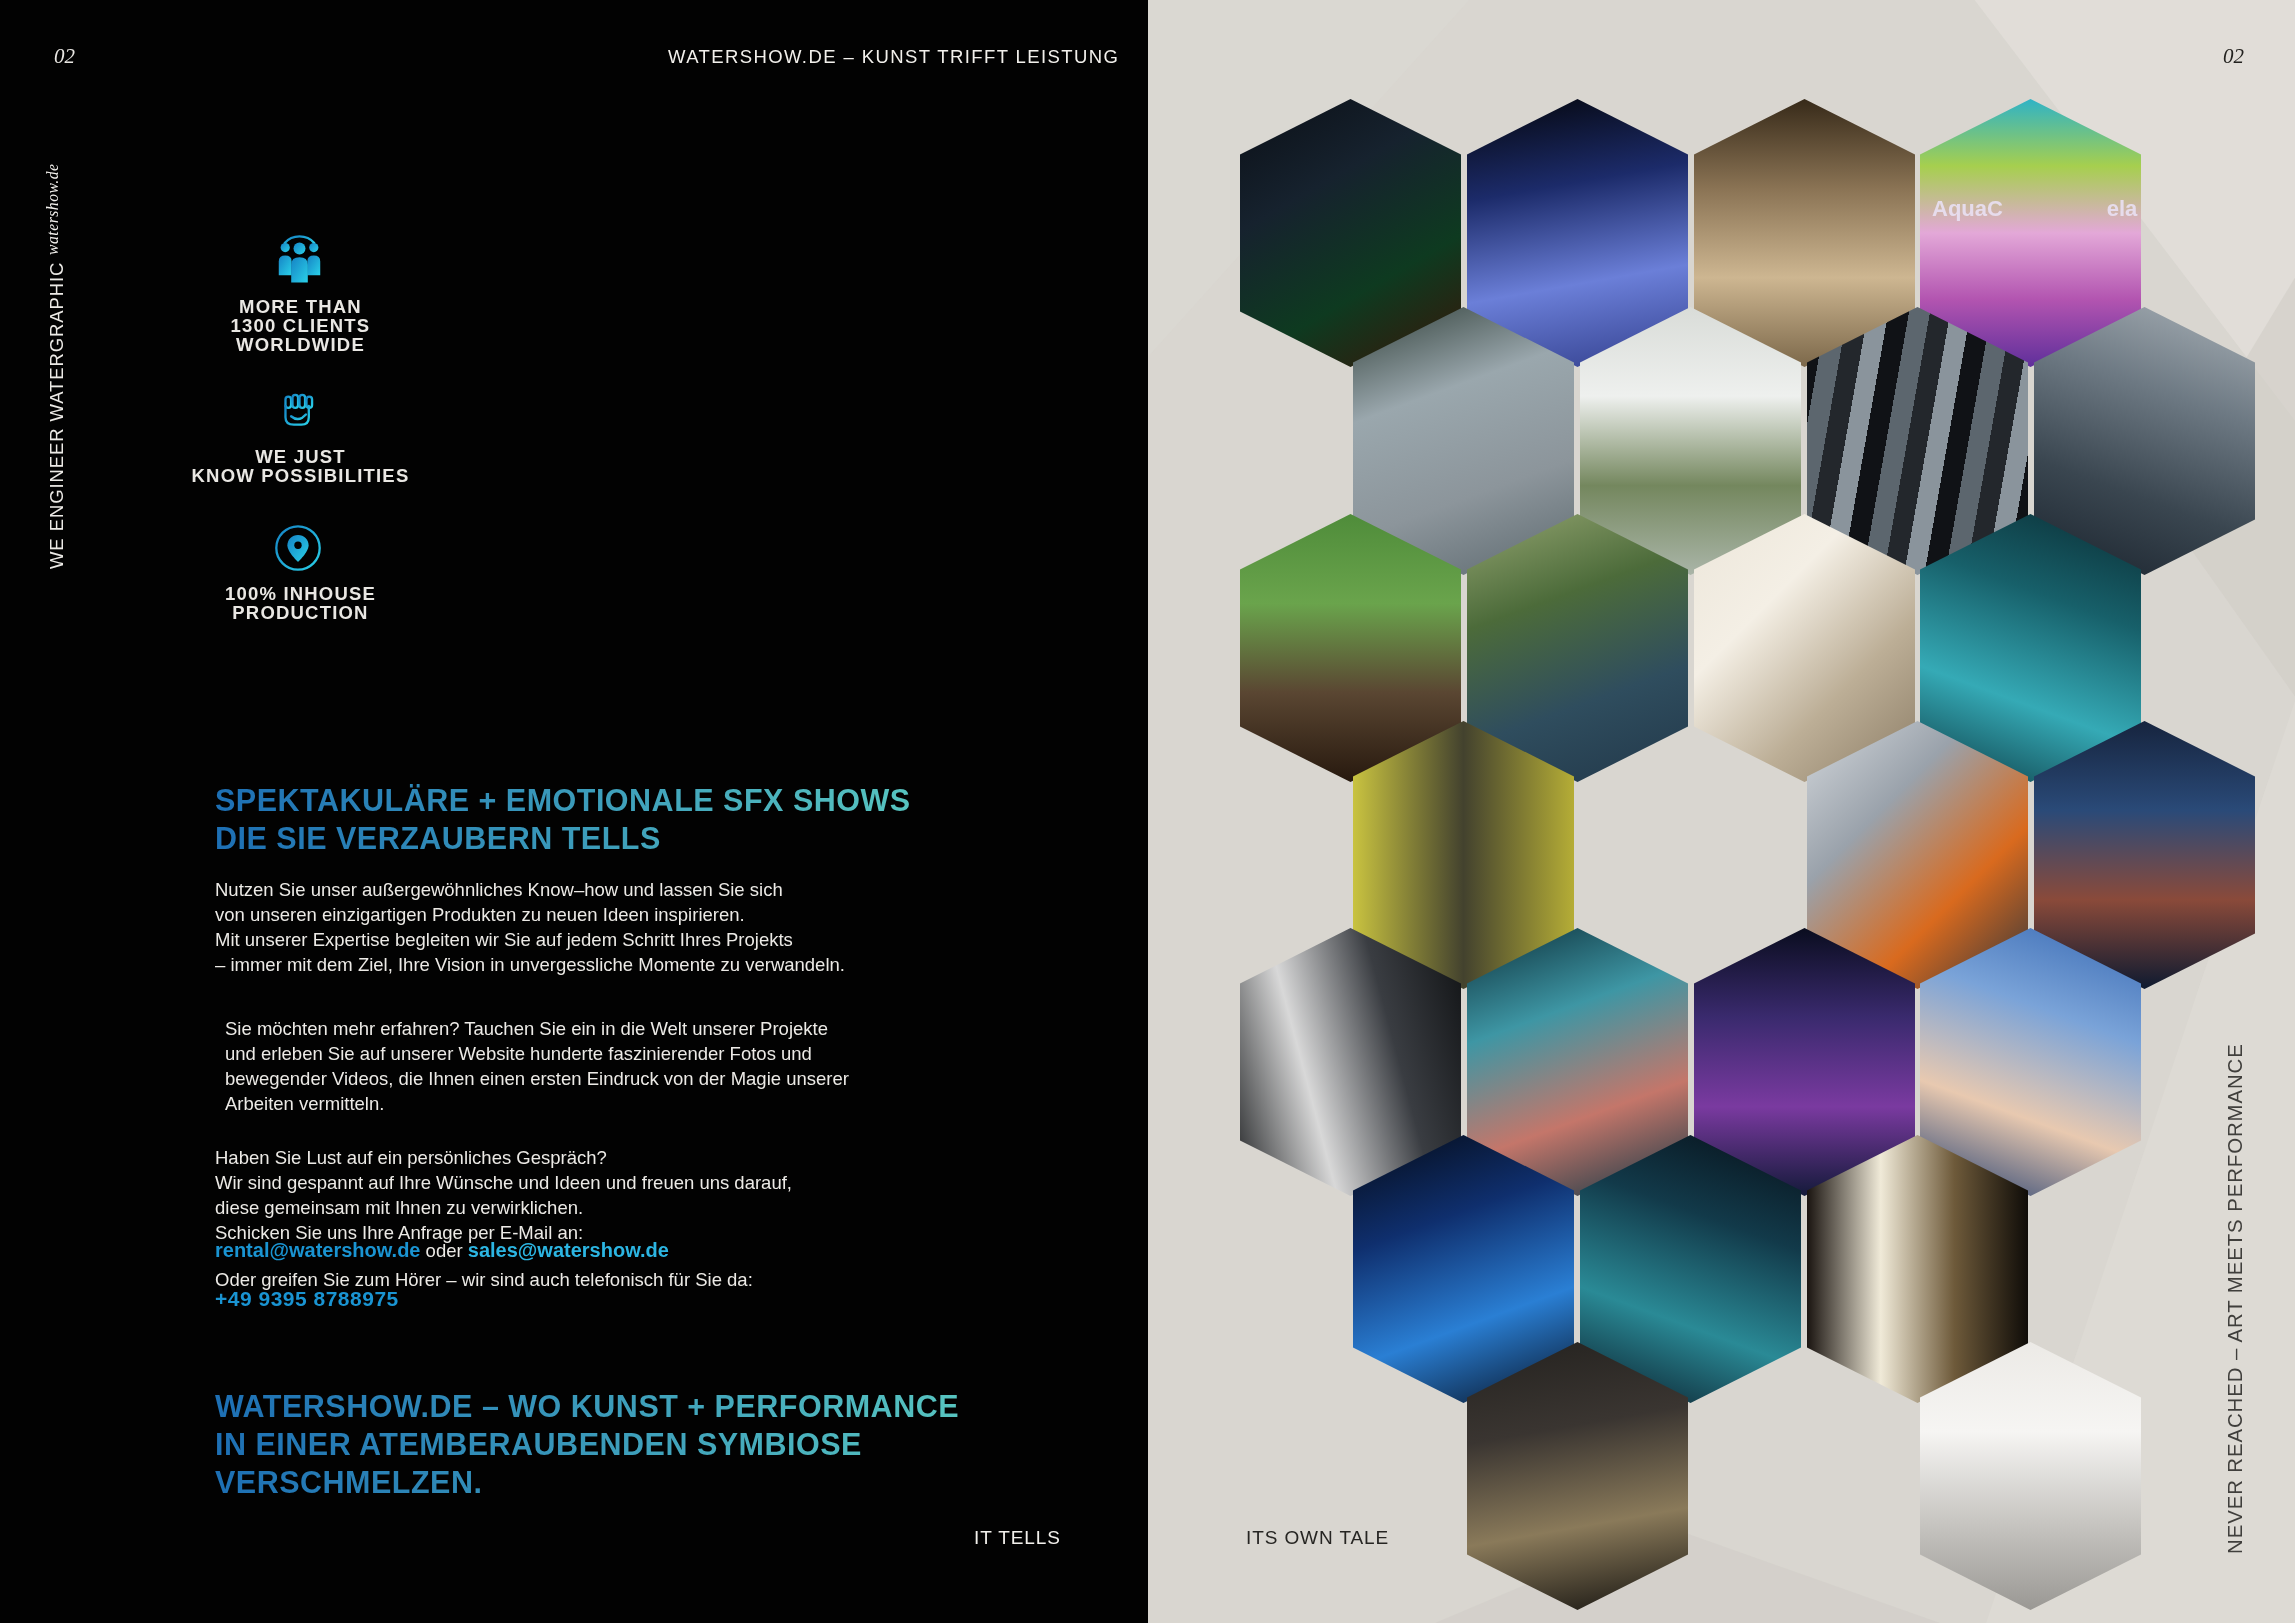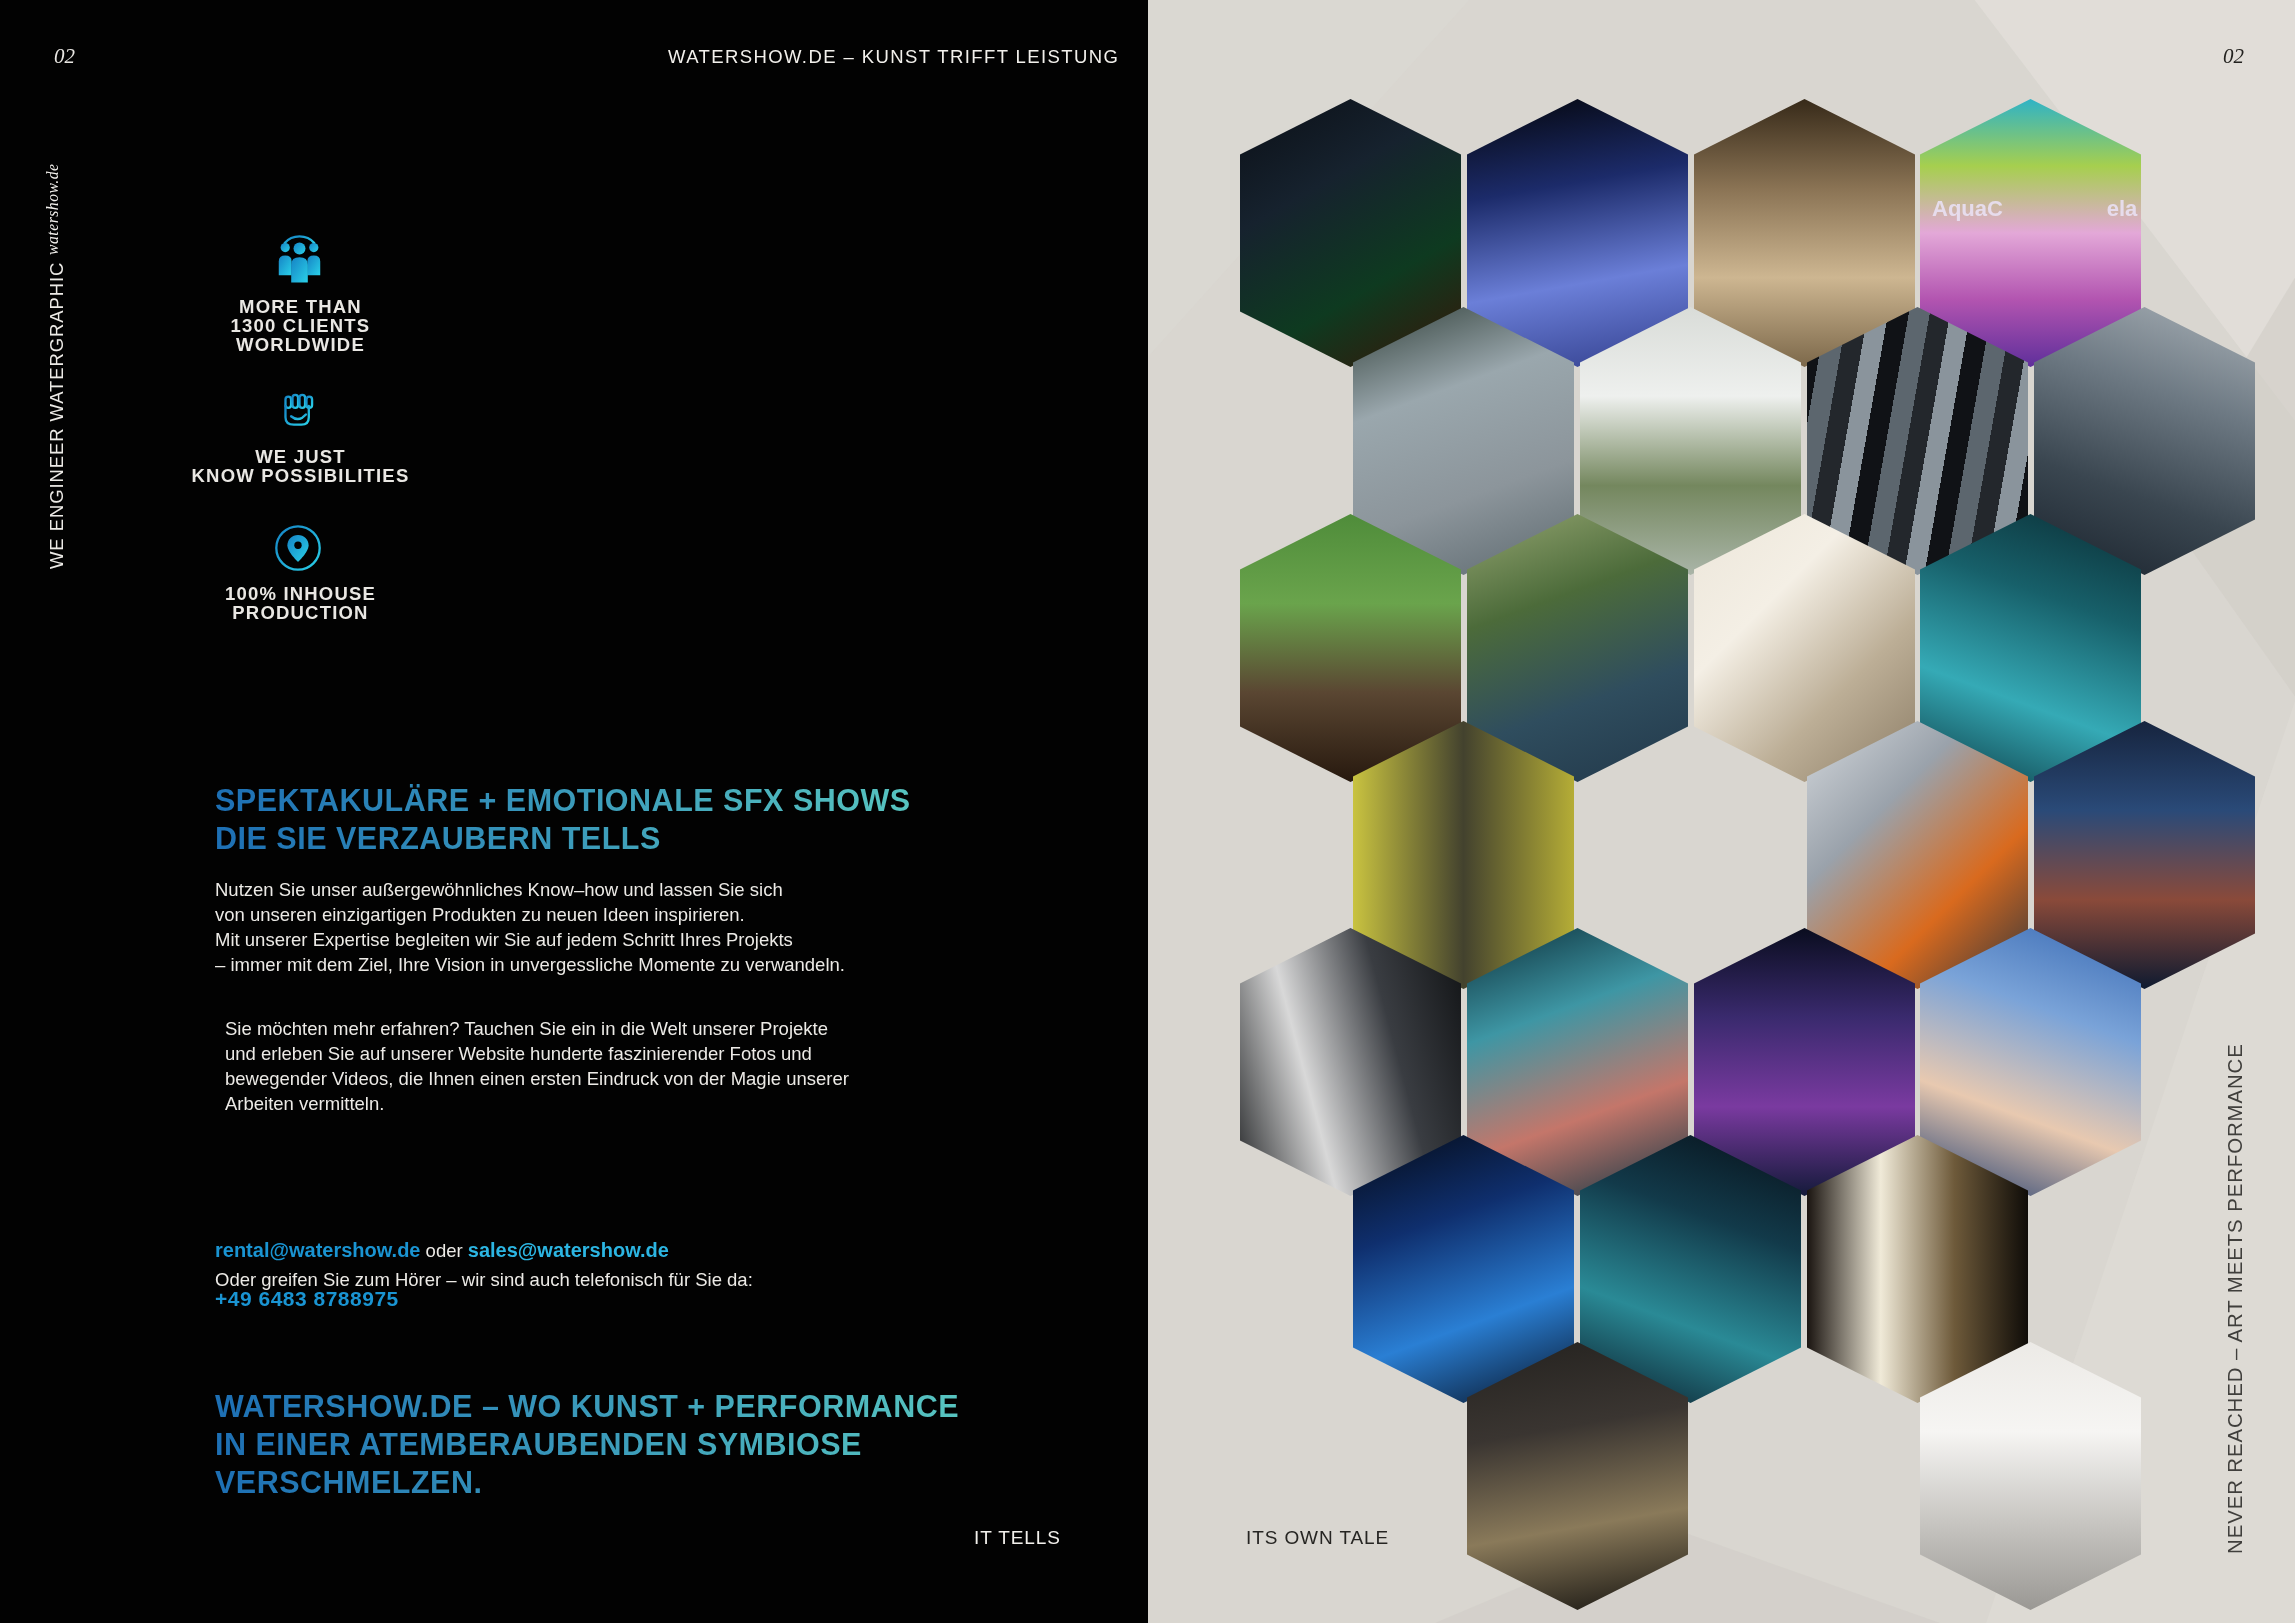--- a/index.html
+++ b/index.html
@@ -110,27 +110,31 @@
 DIE SIE VERZAUBERN TELLS</div>
 
     <div class="para" style="top:877px;">Nutzen Sie unser außergewöhnliches Know–how und lassen Sie sich
 von unseren einzigartigen Produkten zu neuen Ideen inspirieren.
 Mit unserer Expertise begleiten wir Sie auf jedem Schritt Ihres Projekts
 – immer mit dem Ziel, Ihre Vision in unvergessliche Momente zu verwandeln.</div>
     <div class="para" style="top:1016px;margin-left:10px;">Sie möchten mehr erfahren? Tauchen Sie ein in die Welt unserer Projekte
 und erleben Sie auf unserer Website hunderte faszinierender Fotos und
 bewegender Videos, die Ihnen einen ersten Eindruck von der Magie unserer
 Arbeiten vermitteln.</div>
+    <div class="para" style="top:1145px;">Haben Sie Lust auf ein persönliches Gespräch?
+Wir sind gespannt auf Ihre Wünsche und Ideen und freuen uns darauf,
+diese gemeinsam mit Ihnen zu verwirklichen.
+Schicken Sie uns Ihre Anfrage per E-Mail an:</div>
 
     <div class="email-line">
       <a class="email-link" href="#">rental@watershow.de</a><span> oder </span><a class="email-link sales" href="#">sales@watershow.de</a>
     </div>
 
     <div class="para" style="top:1267px;">Oder greifen Sie zum Hörer – wir sind auch telefonisch für Sie da:</div>
-    <a class="phone" href="#">+49 6483 8788975</a>
+    <a class="phone" href="#">+49 9395 8788975</a>
 
     <div class="headline" style="top:1387px;">WATERSHOW.DE – WO KUNST + PERFORMANCE
 IN EINER ATEMBERAUBENDEN SYMBIOSE
 VERSCHMELZEN.</div>
 
     <div class="footer-word left">IT TELLS</div>
   </div>
 
   <div class="page-right">
     <div class="facet f1"></div>

